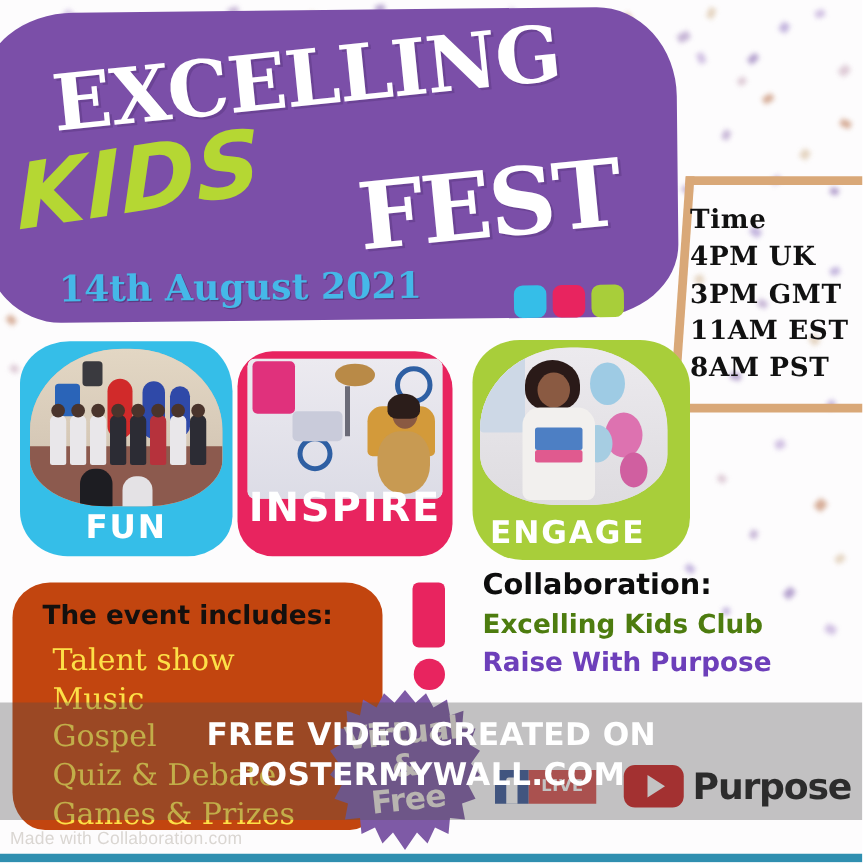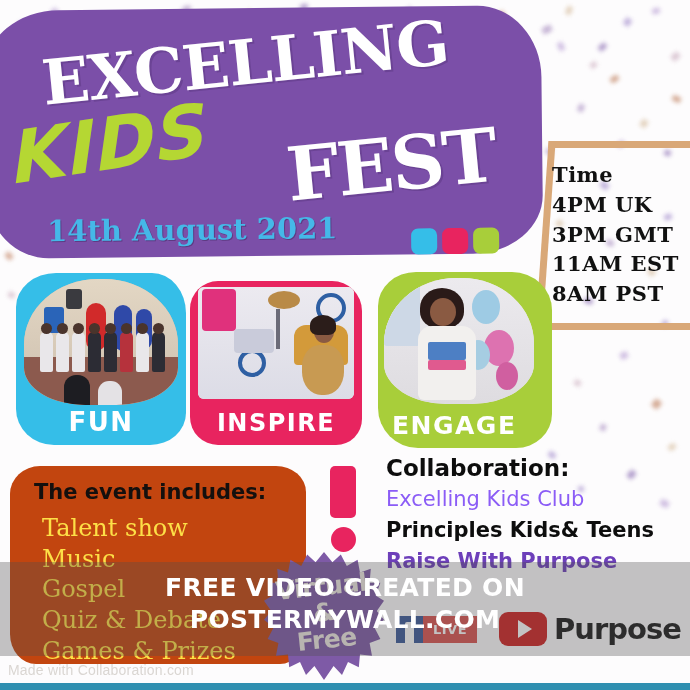--- a/index.html
+++ b/index.html
@@ -178,21 +178,21 @@
     position: absolute;
     left: 0; right: 0;
     bottom: 8px;
     text-align: center;
     font-family: "DejaVu Sans", sans-serif;
     font-weight: bold;
     font-size: 26px;
     letter-spacing: 1.5px;
     color: #ffffff;
   }
-  .card-inspire .card-label { bottom: 8px; font-size: 24px; }
+  .card-inspire .card-label { bottom: 20px; font-size: 32px; }
   .card-engage .card-label { text-align: left; padding-left: 14px; font-size: 25px; }
 
   
   .ph { position: absolute; }
   .ph-wall { inset: 0; background: linear-gradient(#e3d7c4, #cdbfae); }
   .ph-floor { left:0; right:0; bottom:0; height:38%; background:#8c5a4e; }
   .ph-kid { bottom: 26%; width: 13px; height: 40px; border-radius: 5px 5px 2px 2px; background:#2c2c34; }
   .ph-kid::before { content:""; position:absolute; left:1px; top:-9px; width:11px; height:11px; border-radius:50%; background:#4a342c; }
   .ph-kid.light { background:#e9e7ea; }
   .ph-balloon { width: 22px; height: 27px; border-radius: 50%; }
@@ -261,23 +261,23 @@
   .collab-heading {
     font-family: "DejaVu Sans", sans-serif;
     font-weight: bold;
     font-size: 23px;
     color: #0d0d0d;
     white-space: nowrap;
     margin-bottom: 6px;
   }
   .collab-1 {
     font-family: "DejaVu Sans", sans-serif;
-    font-weight: normal;
+    font-weight: bold;
     font-size: 21px;
-    color: #8b5cf6;
+    color: #4d7c0f;
     white-space: nowrap;
     margin-bottom: 7px;
   }
   .collab-2 {
     font-family: "DejaVu Sans", sans-serif;
     font-weight: bold;
     font-size: 21px;
     color: #0d0d0d;
     white-space: nowrap;
     margin-bottom: 7px;
@@ -574,21 +574,20 @@
   </div>
 
   <div class="excl">
     <div class="excl-bar"></div>
     <div class="excl-dot"></div>
   </div>
 
   <div class="collab">
     <div class="collab-heading">Collaboration:</div>
     <div class="collab-1">Excelling Kids Club</div>
-    <div class="collab-2">Principles Kids&amp; Teens</div>
     <div class="collab-3">Raise With Purpose</div>
   </div>
 
   <div class="burst"></div>
   <div class="burst-text">
     <div>Virtual &amp;</div>
     <div>Free</div>
   </div>
 
   <div class="socials">

